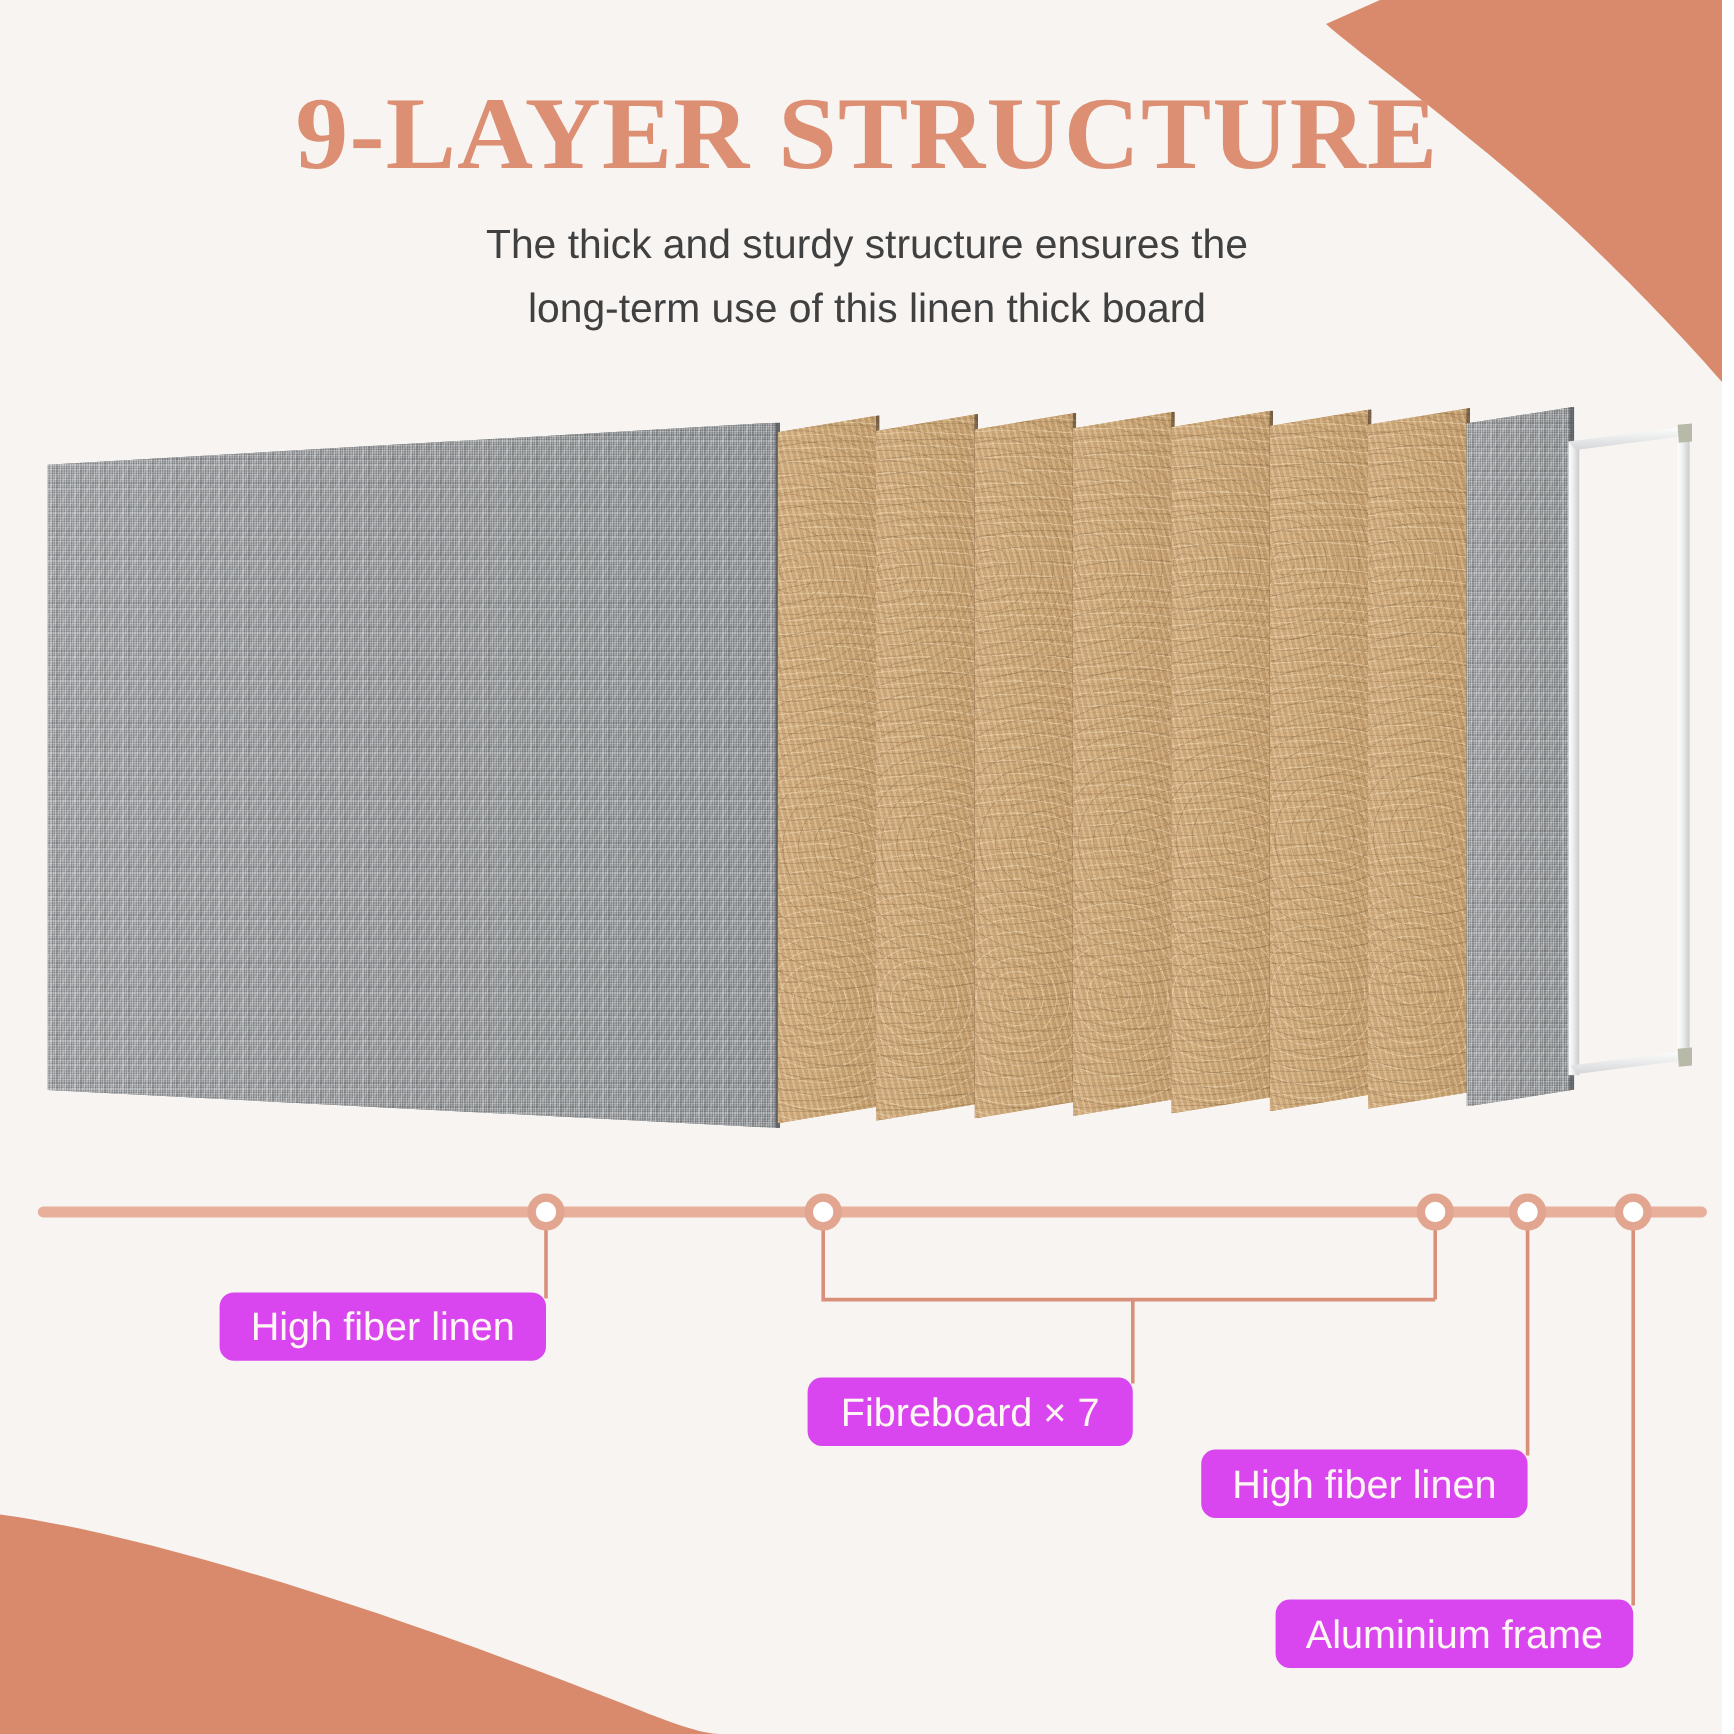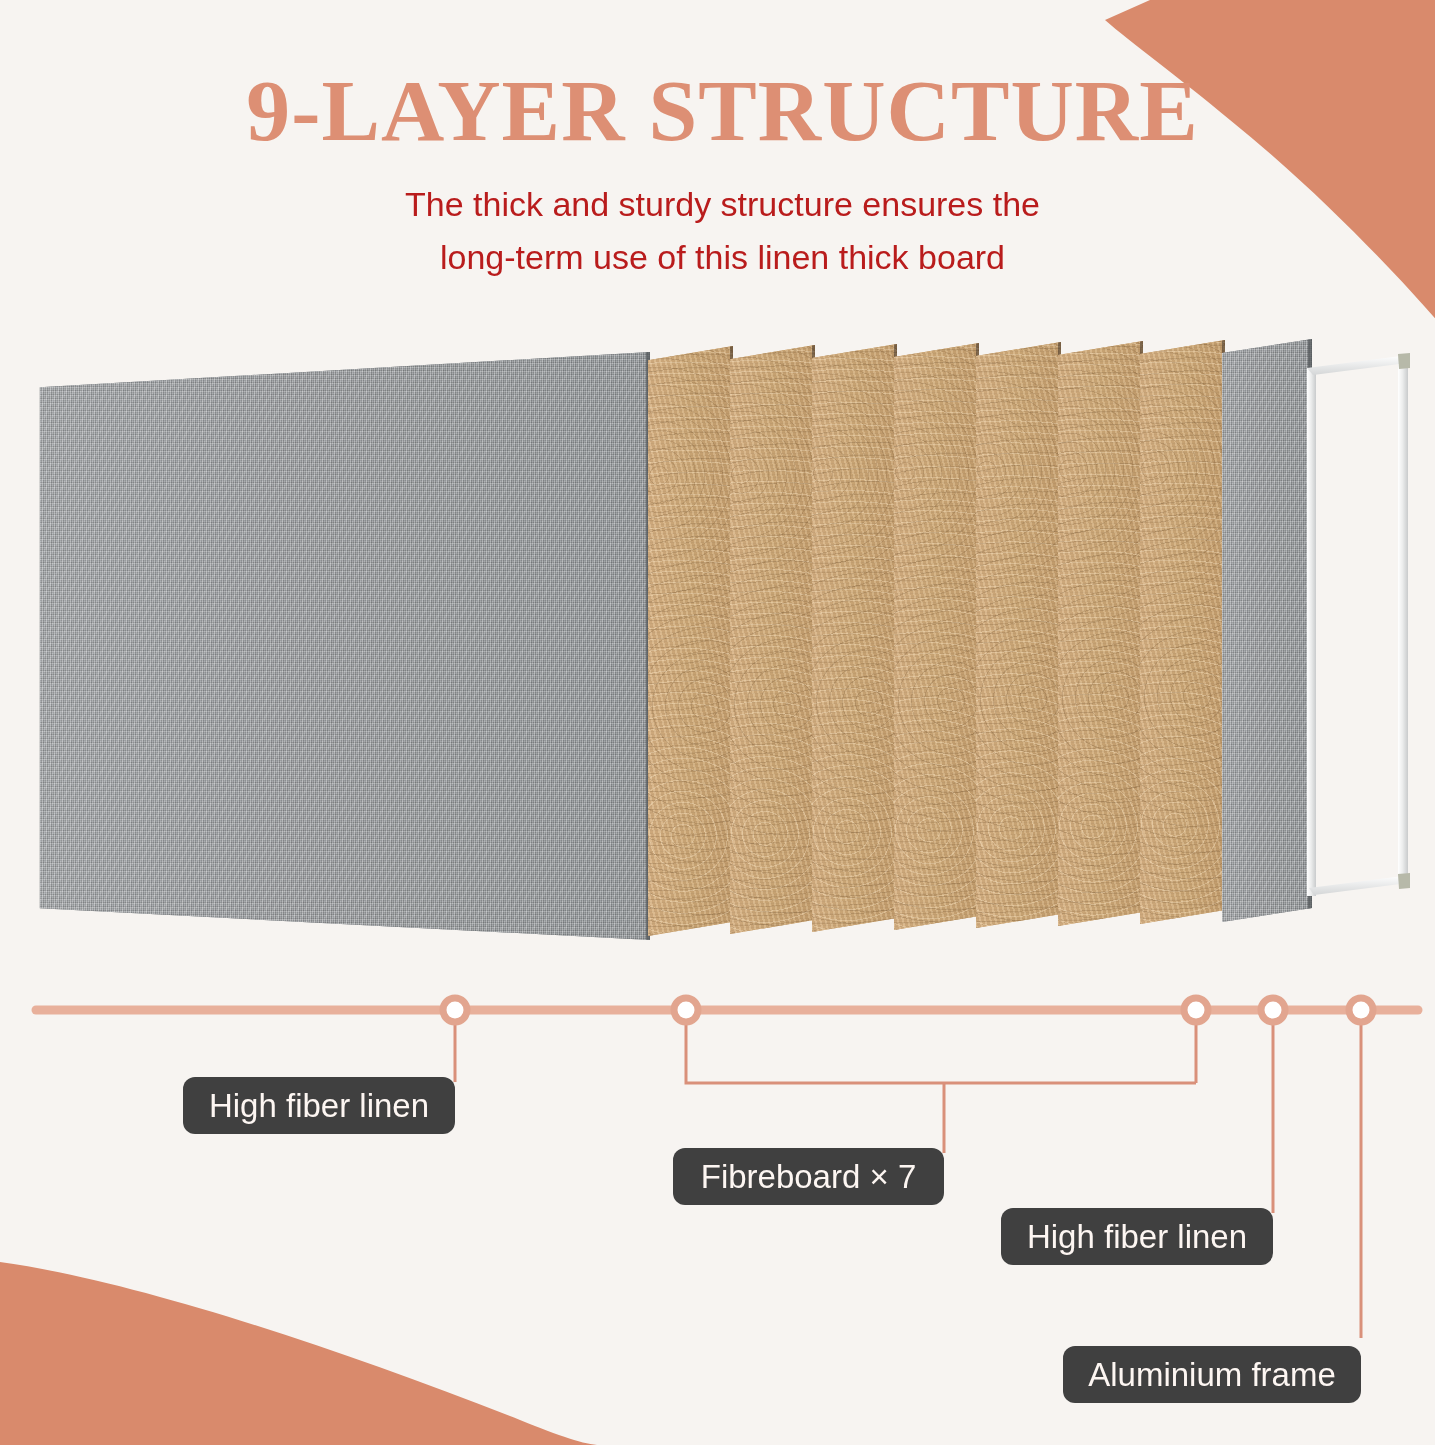--- a/index.html
+++ b/index.html
@@ -39,21 +39,21 @@
     white-space: nowrap;
     transform: scaleX(1.02);
   }
   #subline {
     position: absolute;
     left: 0; top: 178px;
     width: 1445px;
     text-align: center;
     font-size: 34px;
     line-height: 53px;
-    color: #b91c1c;
+    color: #404040;
   }
   #subline span { display: block; }
 
   
   #stack {
     position: absolute;
     left: 0; top: 0;
     width: 1445px;
     height: 1445px;
   }
@@ -110,21 +110,21 @@
 
   
   #callouts {
     position: absolute;
     left: 0; top: 960px;
     width: 1445px;
     height: 485px;
   }
   .cl-label {
     position: absolute;
-    background: #404040;
+    background: #d946ef;
     color: #fdf6f2;
     border-radius: 12px;
     font-size: 33px;
     line-height: 1;
     display: flex;
     align-items: center;
     justify-content: center;
     height: 57px;
     padding: 0 22px;
     white-space: nowrap;
@@ -216,16 +216,16 @@
       <circle cx="1273" cy="50" r="12" fill="#ffffff" stroke="#e2a58f" stroke-width="7"></circle>
       <circle cx="1361" cy="50" r="12" fill="#ffffff" stroke="#e2a58f" stroke-width="7"></circle>
     </svg>
 
     <div class="cl-label" style="left:183px; top:117px; width:272px;">High fiber linen</div>
 
     <div class="cl-label" style="left:673px; top:188px; width:271px;text-align:right;">Fibreboard × 7</div>
 
     <div class="cl-label" style="left:1001px; top:248px; width:272px;">High fiber linen</div>
 
-    <div class="cl-label" style="left:1063px; top:386px; width:298px;">Aluminium frame</div>
+    <div class="cl-label" style="left:1063px; top:373px; width:298px;">Aluminium frame</div>
   </div>
 
 </div>
 
 </body></html>

